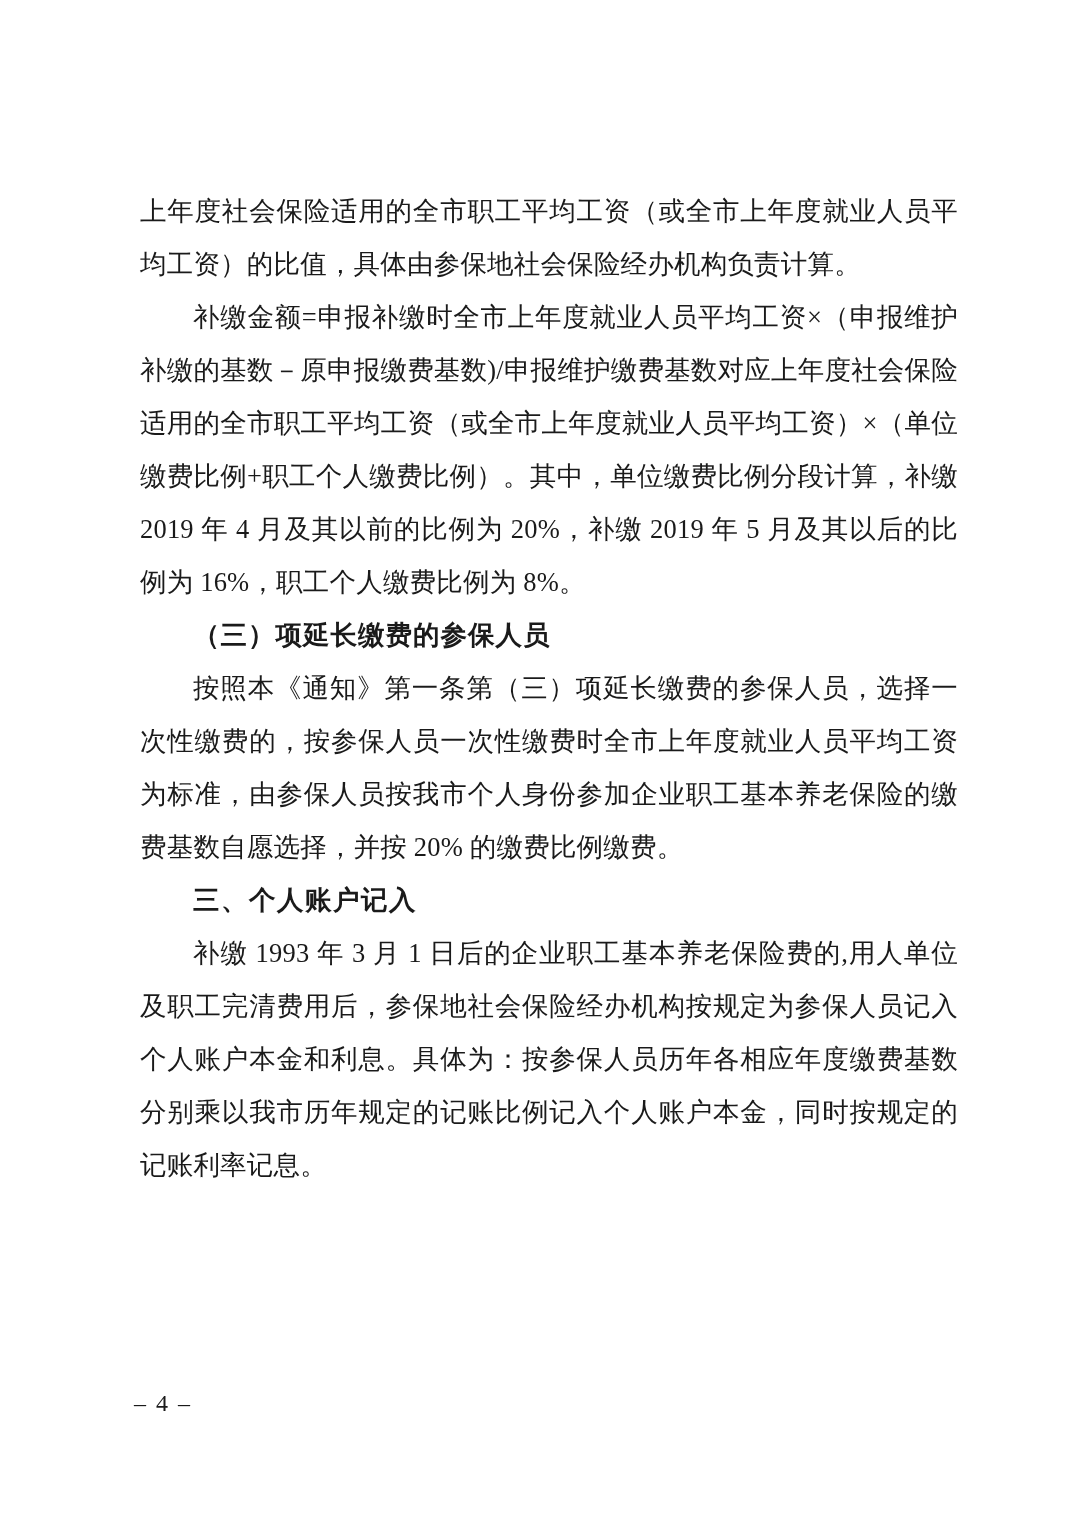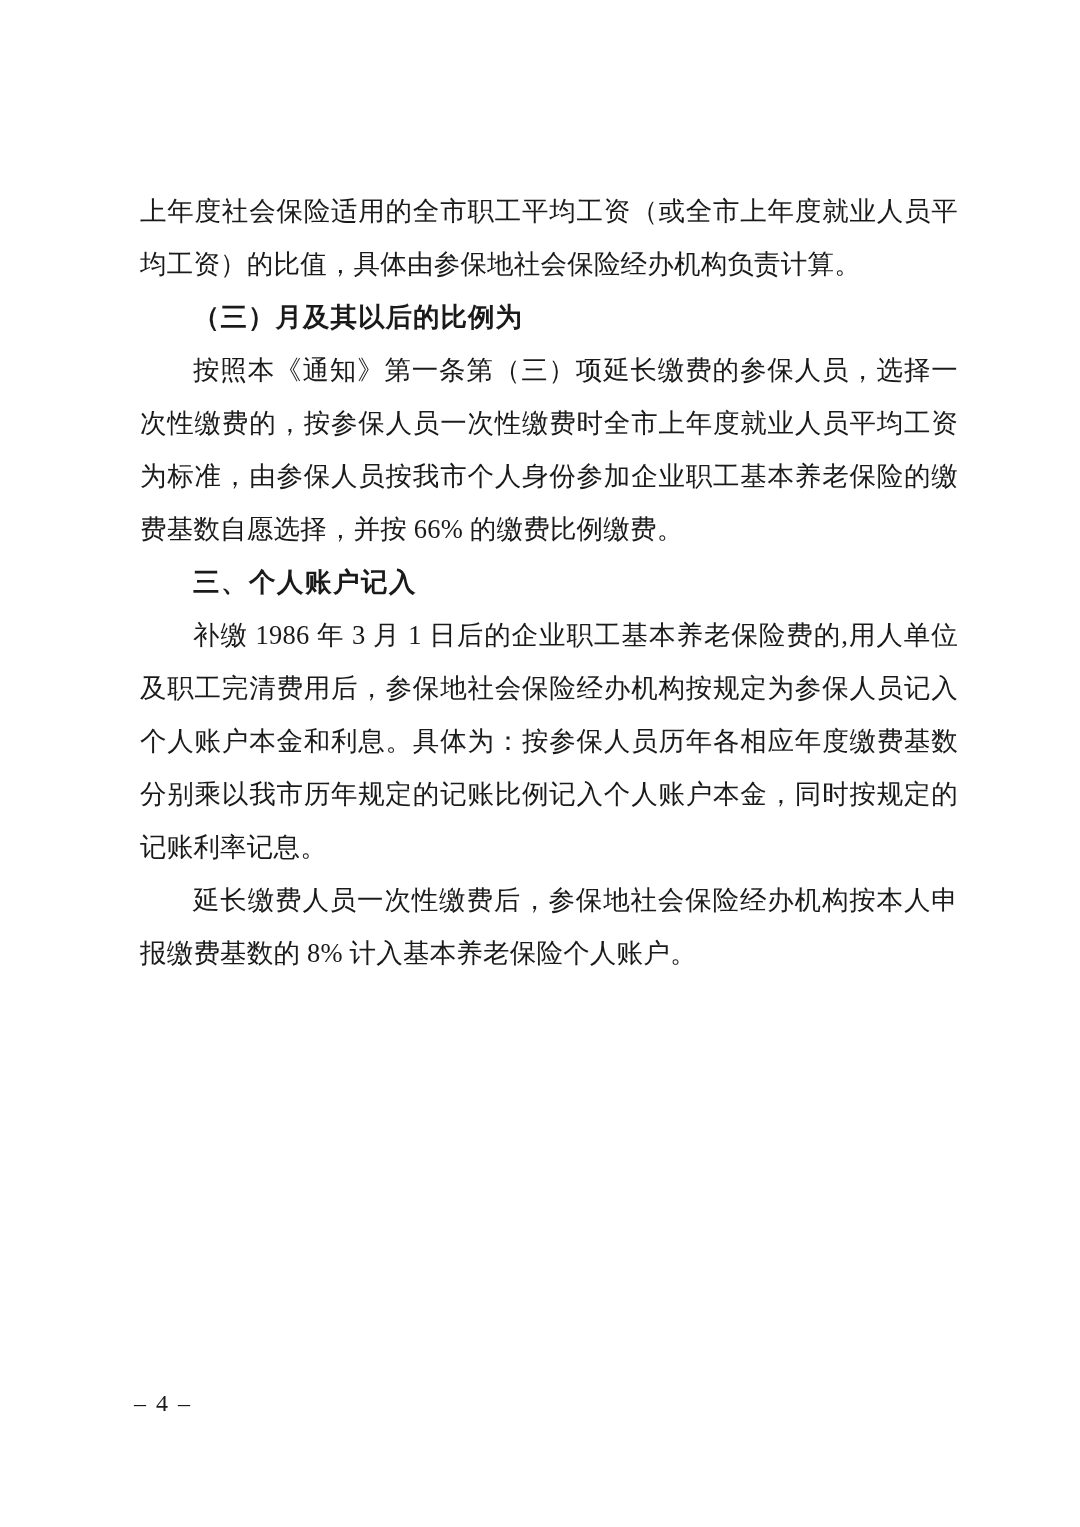--- a/index.html
+++ b/index.html
@@ -59,21 +59,21 @@
     color: #1a1a1a;
     letter-spacing: 2px;
   }
 </style>
 </head>
 <body>
 
 <div class="page">
   <div class="doc-body">
     <p>上年度社会保险适用的全市职工平均工资（或全市上年度就业人员平均工资）的比值，具体由参保地社会保险经办机构负责计算。</p>
-    <p class="subheading">（三）月及其以后的比例为</p>
-    <p class="indent2">按照本《通知》第一条第（三）项延长缴费的参保人员，选择一次性缴费的，按参保人员一次性缴费时全市上年度就业人员平均工资为标准，由参保人员按我市个人身份参加企业职工基本养老保险的缴费基数自愿选择，并按 66% 的缴费比例缴费。</p>
+    <p class="indent2">补缴金额=申报补缴时全市上年度就业人员平均工资×（申报维护补缴的基数－原申报缴费基数)/申报维护缴费基数对应上年度社会保险适用的全市职工平均工资（或全市上年度就业人员平均工资）×（单位缴费比例+职工个人缴费比例）。其中，单位缴费比例分段计算，补缴 2019 年 4 月及其以前的比例为 20%，补缴 2019 年 5 月及其以后的比例为 16%，职工个人缴费比例为 8%。</p>
+    <p class="subheading">（三）项延长缴费的参保人员</p>
+    <p class="indent2">按照本《通知》第一条第（三）项延长缴费的参保人员，选择一次性缴费的，按参保人员一次性缴费时全市上年度就业人员平均工资为标准，由参保人员按我市个人身份参加企业职工基本养老保险的缴费基数自愿选择，并按 20% 的缴费比例缴费。</p>
     <p class="heading">三、个人账户记入</p>
-    <p class="indent2">补缴 1986 年 3 月 1 日后的企业职工基本养老保险费的,用人单位及职工完清费用后，参保地社会保险经办机构按规定为参保人员记入个人账户本金和利息。具体为：按参保人员历年各相应年度缴费基数分别乘以我市历年规定的记账比例记入个人账户本金，同时按规定的记账利率记息。</p>
-    <p class="indent2">延长缴费人员一次性缴费后，参保地社会保险经办机构按本人申报缴费基数的 8% 计入基本养老保险个人账户。</p>
+    <p class="indent2">补缴 1993 年 3 月 1 日后的企业职工基本养老保险费的,用人单位及职工完清费用后，参保地社会保险经办机构按规定为参保人员记入个人账户本金和利息。具体为：按参保人员历年各相应年度缴费基数分别乘以我市历年规定的记账比例记入个人账户本金，同时按规定的记账利率记息。</p>
   </div>
 </div>
 
 <div class="footer">– 4 –</div>
 
 </body></html>

